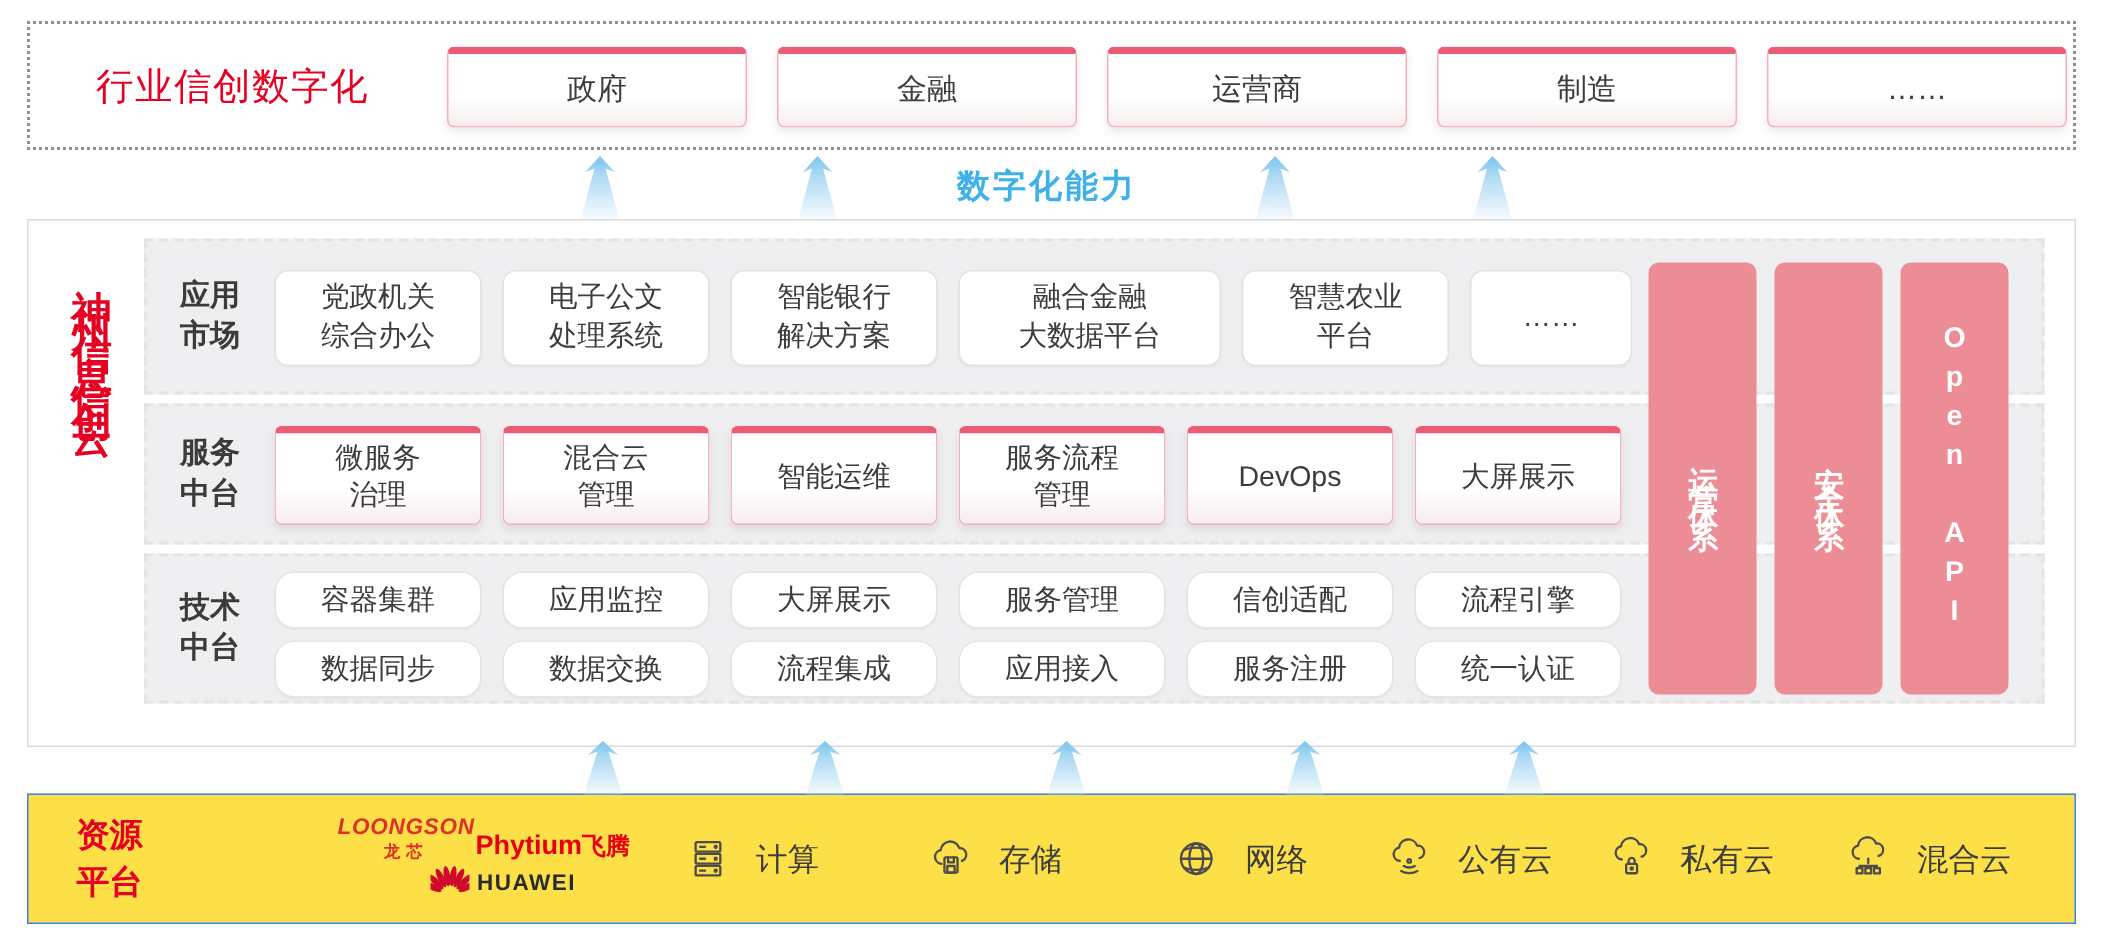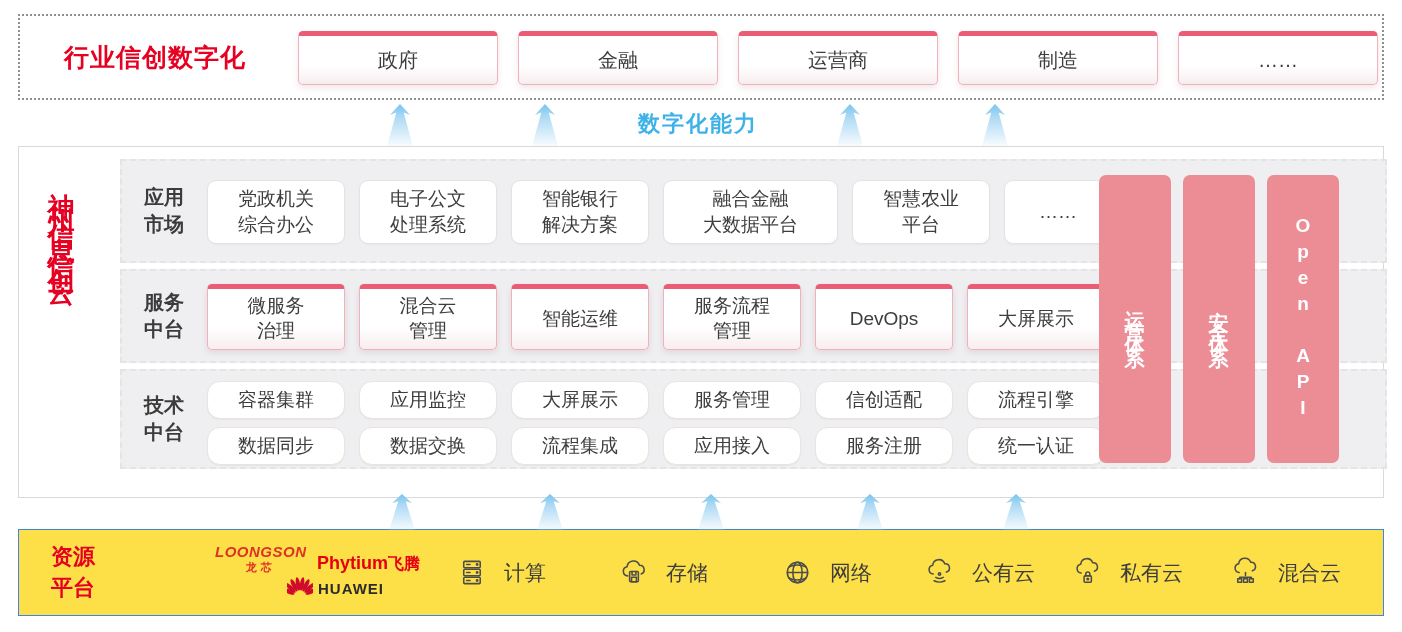--- a/index.html
+++ b/index.html
@@ -5,21 +5,21 @@
   * { margin:0; padding:0; box-sizing:border-box; }
   html,body { width:1402px; height:632px; background:#fff;
     font-family:"Liberation Sans","DejaVu Sans",sans-serif; color:#3d3d3d; }
   .abs { position:absolute; }
   .pre { white-space:pre-line; }
 
   
   .top-banner { left:18px; top:14px; width:1366px; height:86px;
     border:2px dotted #8f8f8f; background:#fff; }
   .banner-label { left:44px; top:0; height:82px; display:flex; align-items:center;
-    font-size:25px; font-weight:bold; color:#e60021; letter-spacing:1px; }
+    font-size:25px; font-weight:normal; color:#e60021; letter-spacing:1px; }
   .industries { left:278px; top:15px; display:flex; gap:20px; }
 
   
   .pinkbox { background:linear-gradient(180deg,#ffffff 0%,#ffffff 62%,#f7edef 100%);
     border:1px solid #f2afbc; border-top:5px solid #ea5d75; border-radius:5px;
     box-shadow:0 3px 6px rgba(120,60,70,.12);
     display:flex; align-items:center; justify-content:center; text-align:center;
     font-size:20px; color:#3d3d3d; line-height:1.3; }
   .industries .pinkbox { width:200px; height:54px; }
 
@@ -29,21 +29,21 @@
     background:linear-gradient(to bottom,#79c4ee 0%,#aedaf4 32%,rgba(213,236,250,.18) 100%);
     clip-path:polygon(50% 0%,72% 26%,58% 20%,78% 100%,22% 100%,42% 20%,28% 26%); }
 
   
   .main-box { left:18px; top:146px; width:1366px; height:352px;
     border:1px solid #d9d9d9; background:#fff; }
   .v-title { left:20px; top:24px; height:302px; width:44px;
     writing-mode:vertical-rl; text-orientation:upright;
     font-size:27px; font-weight:bold; color:#e60021; letter-spacing:15px;
     display:flex; align-items:center; }
-  .prow { left:77px; width:1267px; background:#efeff1; border:2px dashed #e4e4e4;margin-left:24px; }
+  .prow { left:77px; width:1267px; background:#efeff1; border:2px dashed #e4e4e4; }
   .row-label { left:22px; top:0; height:100%; display:flex; align-items:center;
     font-size:20px; font-weight:bold; color:#3b3b3b; line-height:1.35; text-align:left; }
   .items { left:85px; display:flex; gap:14px; }
 
   .plainbox { width:138px; height:64px; background:#fff; border:1px solid #e3e3e3;
     border-radius:9px; display:flex; align-items:center; justify-content:center;
     text-align:center; font-size:19px; line-height:1.35; box-shadow:0 1px 2px rgba(0,0,0,.04); }
   .row-apps .plainbox:nth-child(4) { width:175px; }
   .row-apps .plainbox:nth-child(6) { width:108px; }
   .row-svc .pinkbox { width:138px; height:66px; font-size:19px; }
@@ -55,21 +55,21 @@
     z-index:6; display:flex; align-items:center; justify-content:center; }
   .side-bar span { writing-mode:vertical-rl; text-orientation:upright;
     color:#fff; font-weight:bold; font-size:20px; letter-spacing:12px; line-height:1; }
   .side-bar.latin span { font-size:19px; letter-spacing:5px; }
 
   
   .res-box { left:18px; top:529px; width:1366px; height:87px;
     background:#fde047; border:1px solid #3b82f6; }
   .res-label { left:32px; top:0; height:100%; display:flex; align-items:center;
     font-size:22px; font-weight:bold; color:#e60021; line-height:1.4; }
-  .loongson { left:196px; top:13px; color:#df3127; text-align:center; }
+  .loongson { left:206px; top:13px; color:#df3127; text-align:center; }
   .loongson .en { font-style:italic; font-weight:900; font-size:15px; letter-spacing:.5px; }
   .loongson .cn { font-size:11px; font-weight:bold; letter-spacing:4px; }
   .phytium { left:298px; top:23px; color:#e60012; font-weight:bold; }
   .phytium .en { font-size:18px; }
   .phytium .cn { font-size:16px; }
   .huawei { left:248px; top:46px; display:flex; align-items:flex-end; gap:5px;padding-left:20px; }
   .huawei .wordmark { font-size:15px; font-weight:bold; color:#2b2b2b; letter-spacing:1px; }
   .res-item { top:0; height:100%; display:flex; align-items:center; gap:17px; }
   .res-item svg { stroke:#4c4c4c; fill:none; stroke-width:1.6;
     stroke-linecap:round; stroke-linejoin:round; }

